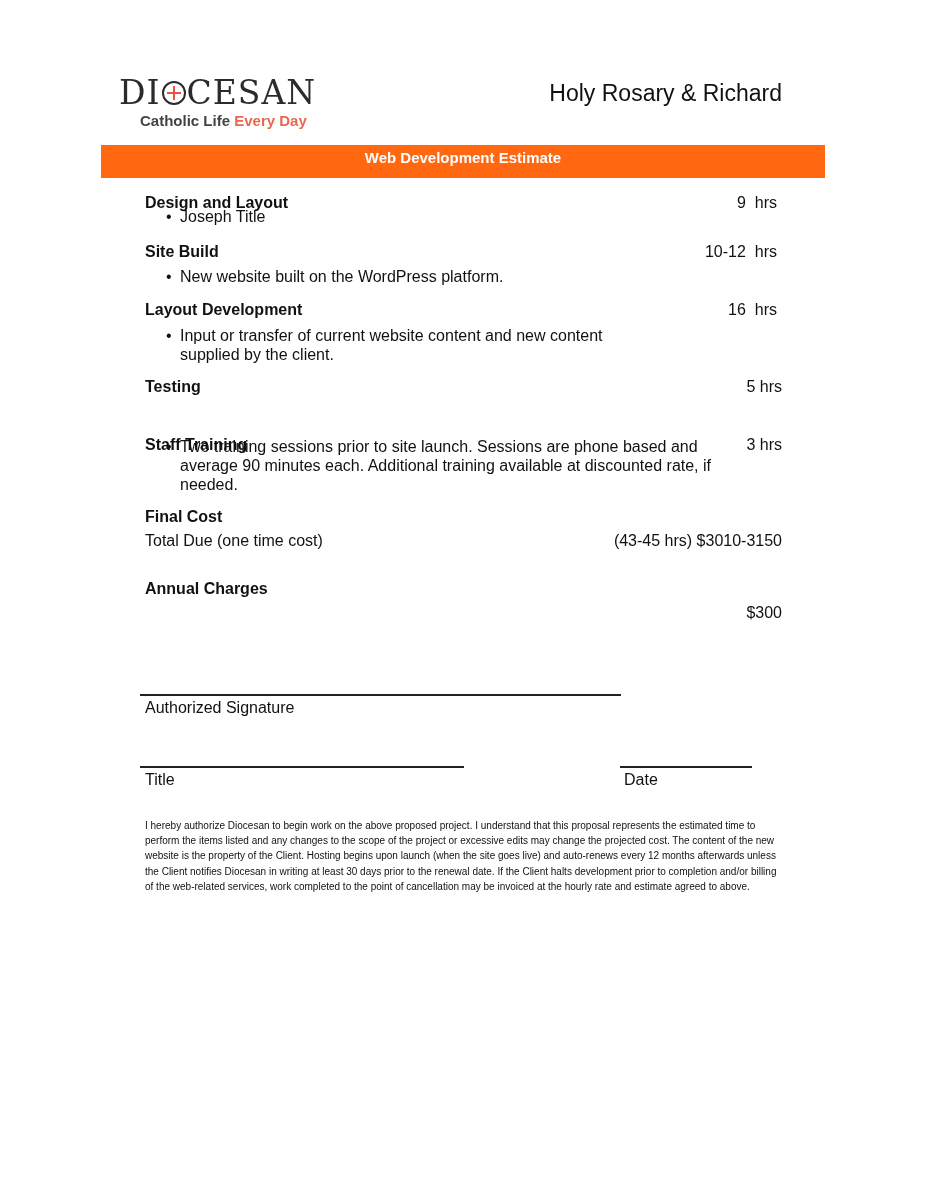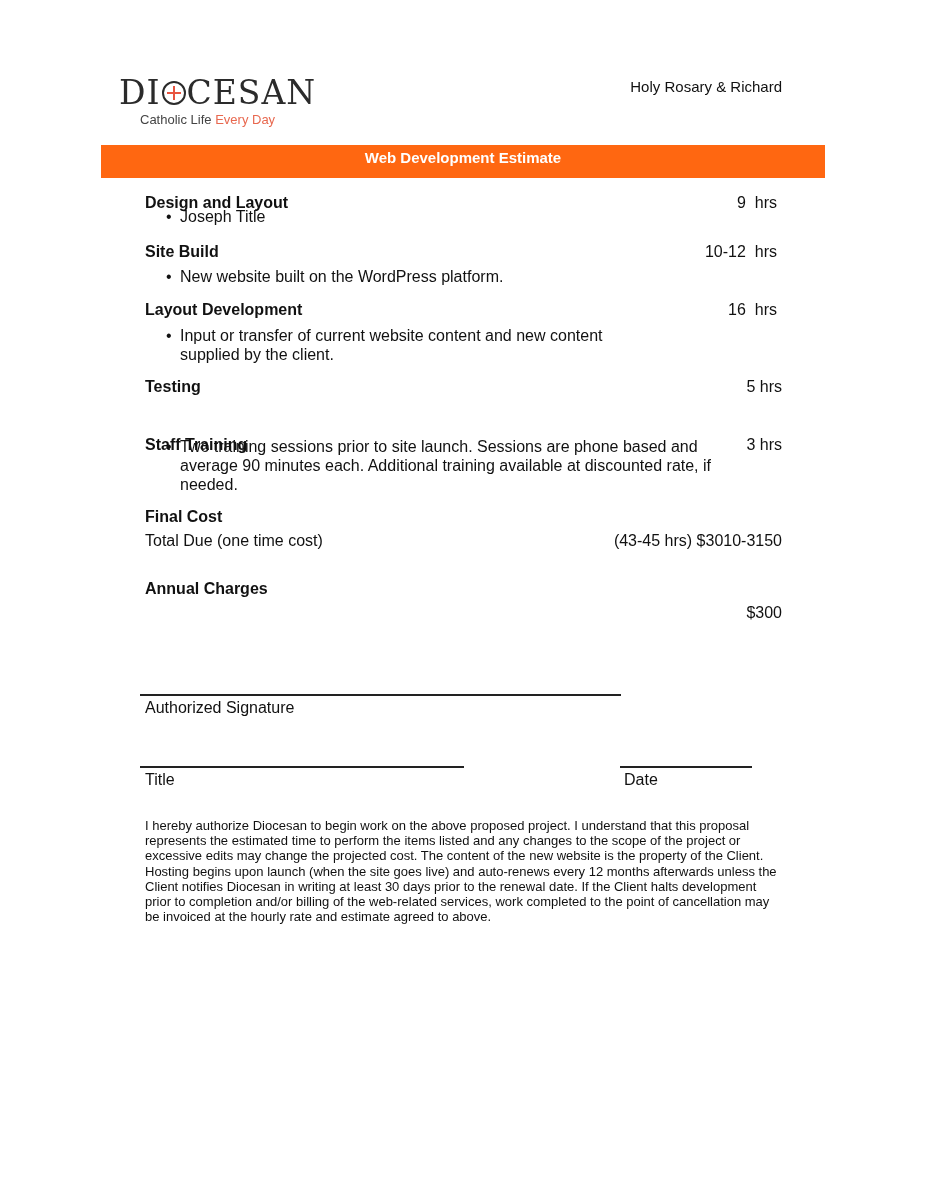--- a/index.html
+++ b/index.html
@@ -4,38 +4,38 @@
 <style>
   html, body { margin: 0; padding: 0; background: #ffffff; }
   body { width: 927px; height: 1200px; position: relative; font-family: "Liberation Sans", sans-serif; color: #111; overflow: hidden; }
   .abs { position: absolute; }
 
   
   .logo-word { left: 119px; top: 76px; font-family: "DejaVu Serif", serif; font-size: 33px; letter-spacing: 1px; color: #2b2b2b; font-weight: normal; line-height: 1; }
   .logo-o { display: inline-block; position: relative; width: 24px; height: 24px; border: 2.5px solid #2b2b2b; border-radius: 50%; vertical-align: -1px; margin: 0 1px; box-sizing: border-box; }
   .logo-o .cross-v { position: absolute; left: 50%; top: 3px; bottom: 3px; width: 2px; margin-left: -1px; background: #e8543f; }
   .logo-o .cross-h { position: absolute; top: 50%; left: 3px; right: 3px; height: 2px; margin-top: -1px; background: #e8543f; }
-  .logo-tag { left: 140px; top: 112px; font-size: 13px; color: #444; }
+  .logo-tag { left: 140px; top: 112px; font-size: 15px; color: #444; font-weight: bold; }
   .logo-tag .accent { color: #e8684f; }
 
-  .client { right: 145px; top: 74px; text-align: right; font-size: 15px; line-height: 26px; color: #111; }
+  .client { right: 145px; top: 80px; text-align: right; font-size: 23px; line-height: 26px; color: #111; }
   .client .line2 { margin-right: -4px; }
 
   .banner { left: 101px; top: 145px; width: 724px; height: 33px; background: #ff6711; color: #fff; font-weight: bold; font-size: 15px; text-align: center; line-height: 25px; }
 
   .row { left: 145px; width: 637px; font-size: 16px; }
   .row .lbl { font-weight: bold; }
   .row .val { position: absolute; right: 0; top: 0; }
   .bullet { left: 166px; font-size: 16px; line-height: 19px; width: 560px; }
   .bullet .dot { position: absolute; left: 0; top: 0; }
   .bullet .txt { display: block; padding-left: 14px; }
 
   .plain { left: 145px; font-size: 16px; }
   .sigline { height: 2px; background: #222; }
-  .fine { left: 145px; top: 818px; width: 640px; font-size: 13px; line-height: 15.2px; color: #111; }
+  .fine { left: 145px; top: 818px; width: 640px; font-size: 10px; line-height: 15.2px; color: #111; }
 </style>
 </head>
 <body>
 
 <div class="abs logo-word">
   <span>DI</span><span class="logo-o"><span class="cross-v"></span><span class="cross-h"></span></span><span>CESAN</span>
 </div>
 <div class="abs logo-tag">
   <span>Catholic Life </span><span class="accent">Every Day</span>
 </div>

